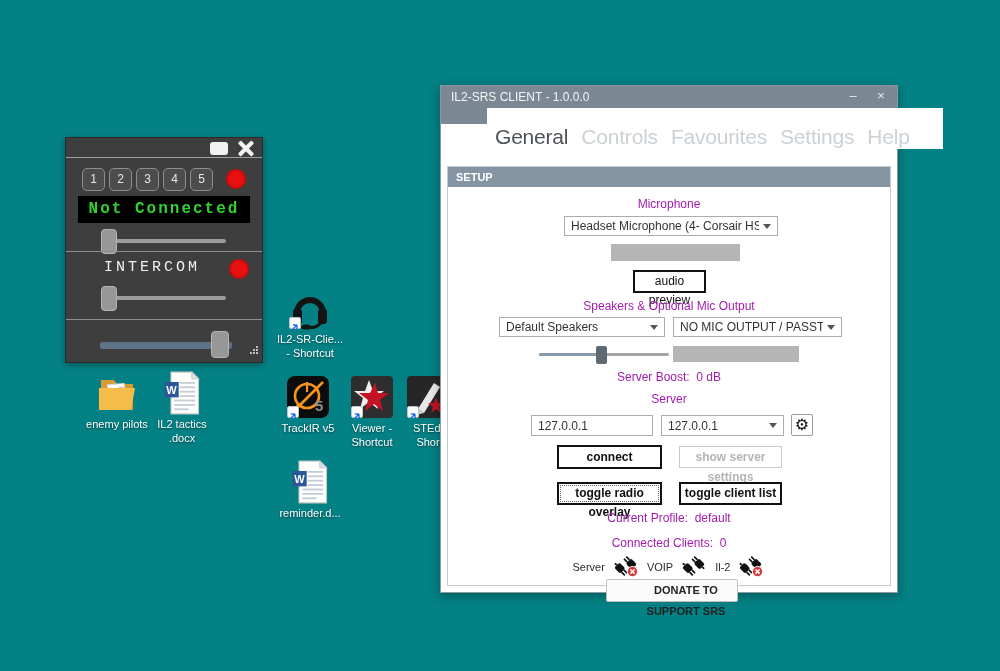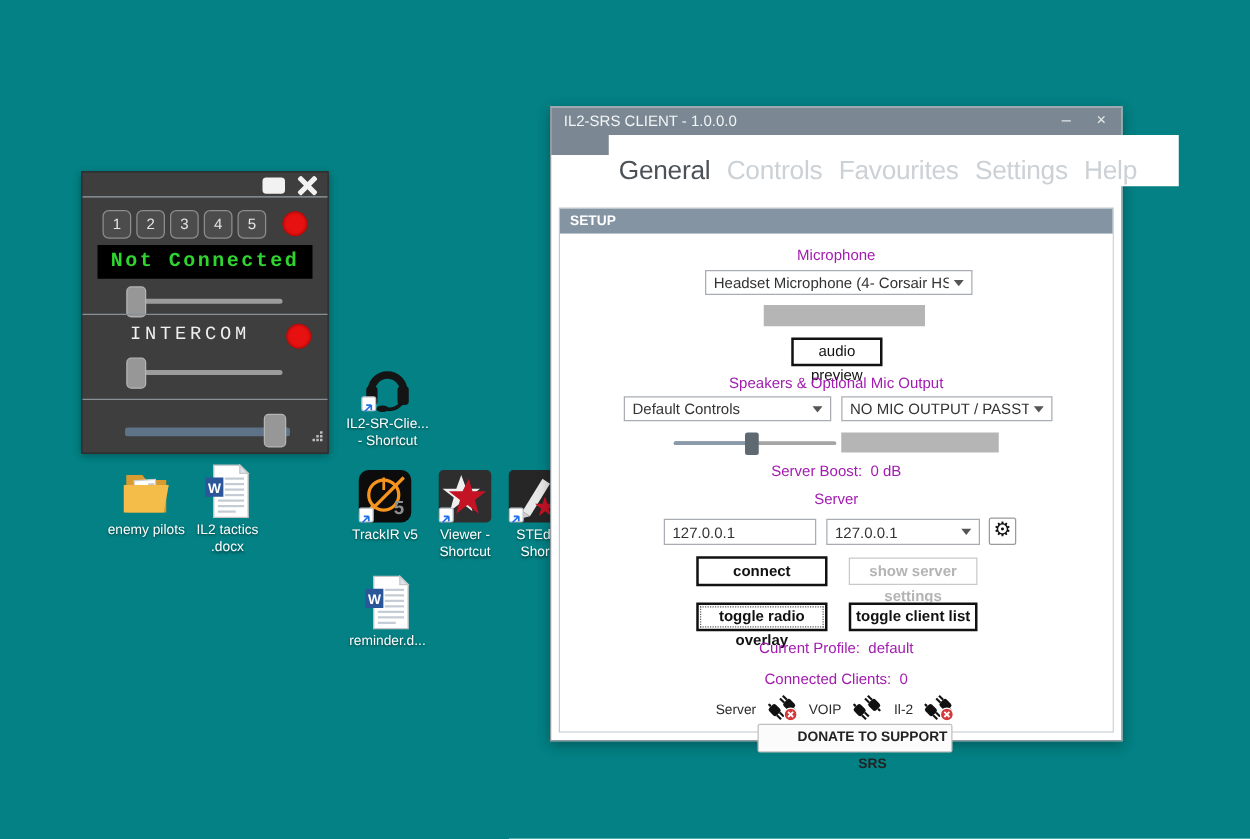--- a/index.html
+++ b/index.html
@@ -266,21 +266,21 @@
           <span class="caret"></span>
         </div>
 
         <div class="graybar" style="left:163px; top:57px; width:129px; height:17px;"></div>
 
         <div class="btn" style="left:185px; top:83px; width:73px; height:23px; line-height:19px; font-weight:normal;">audio preview</div>
 
         <div class="clabel" style="top:112px;">Speakers &amp; Optional Mic Output</div>
 
         <div class="select" style="left:51px; top:130px; width:166px;">
-          <span class="txt">Default Controls</span>
+          <span class="txt">Default Speakers</span>
           <span class="caret"></span>
         </div>
         <div class="select" style="left:225px; top:130px; width:169px;">
           <span class="txt">NO MIC OUTPUT / PASSTHROU</span>
           <span class="caret"></span>
         </div>
 
         <div class="slider-track" style="left:91px; top:166px; width:130px;"></div>
         <div class="slider-fill" style="left:91px; top:166px; width:61px;"></div>
         <div class="slider-thumb" style="left:148px; top:159px;"></div>
@@ -378,19 +378,19 @@
                   </g>
               </g>
               <g>
                   <circle cx="20" cy="18" r="5.5" fill="#d43a3a" stroke="#fff" stroke-width="1"></circle>
                   <path d="M17.8,15.8 L22.2,20.2 M22.2,15.8 L17.8,20.2" stroke="#fff" stroke-width="1.6"></path>
                 </g>
             </svg>
           </span>
         </div>
 
-        <div class="donate" style="left:158px; top:392px; width:156px; height:23px; line-height:21px;padding-left:28px;">DONATE TO SUPPORT SRS</div>
+        <div class="donate" style="left:158px; top:392px; width:132px; height:23px; line-height:21px;padding-left:28px;">DONATE TO SUPPORT SRS</div>
 
       </div>
     </div>
   </div>
 
 </div>
 
 </body></html>

